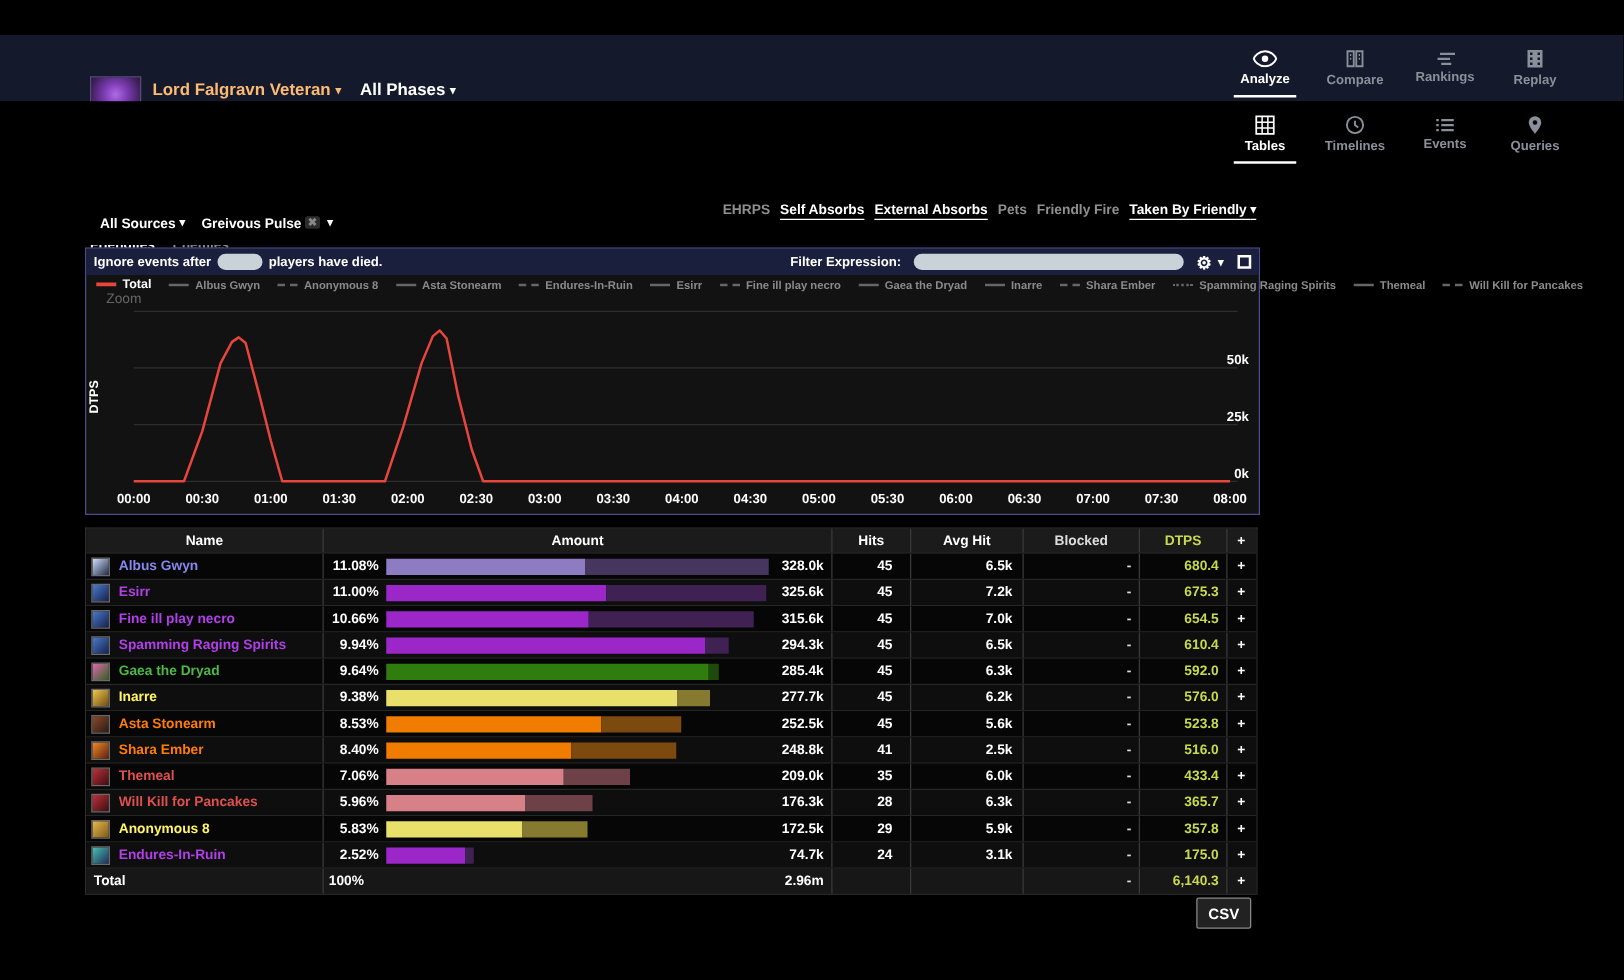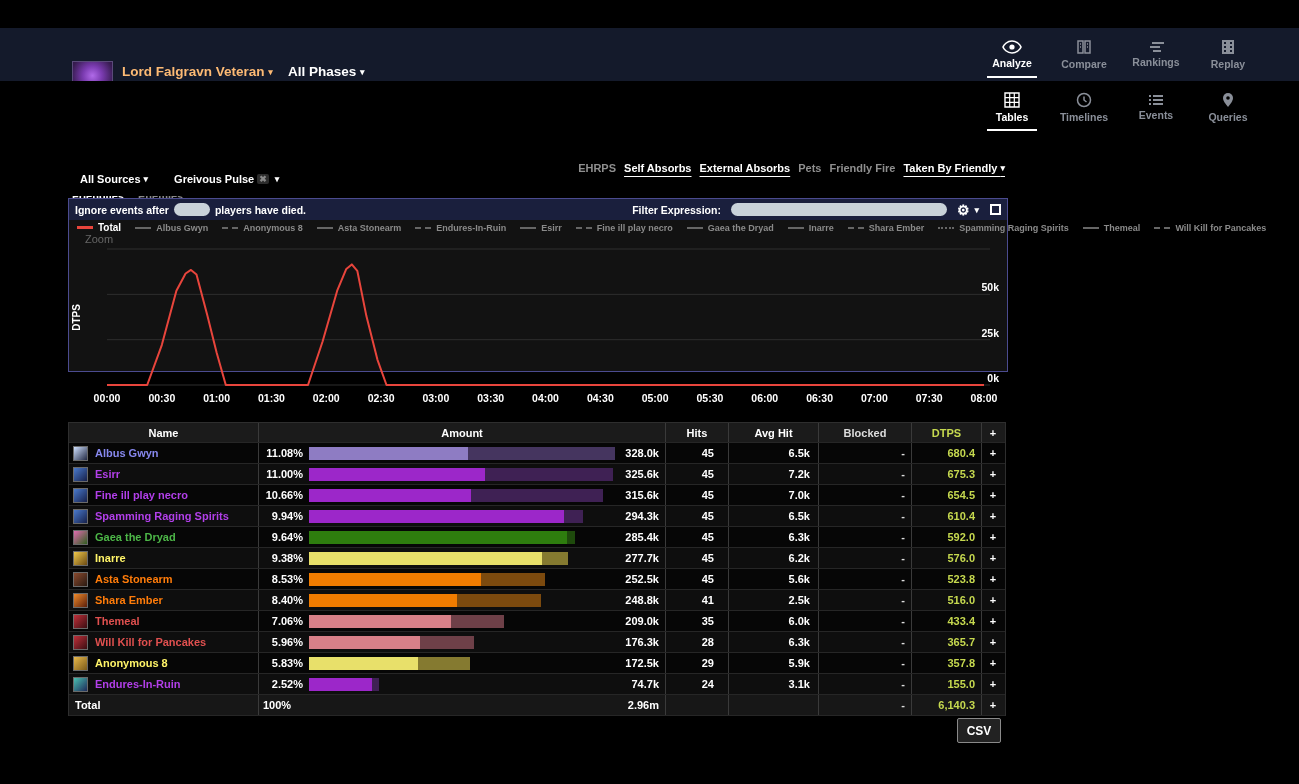--- a/index.html
+++ b/index.html
@@ -38,30 +38,30 @@
 
   
   .tabbar { position:absolute; left:0; top:134px; width:100%; height:28px; background:#161616;
     display:flex; align-items:center; padding-left:80px; gap:27px; }
   .tab { font-size:11.5px; font-weight:bold; color:#9a9a9a; cursor:pointer; padding:6px 1px 7px; position:relative; }
   .tab.active { color:#fff; }
   .tab.active::after { content:""; position:absolute; left:0; right:0; bottom:0; height:2px; background:#fff; }
 
   
   .filterrow { position:absolute; left:0; top:162px; width:100%; height:34px; background:#000; }
-  .filters-left { position:absolute; left:80px; top:0; height:34px; display:flex; align-items:center; gap:26px; }
+  .filters-left { position:absolute; left:80px; top:0; height:34px; display:flex; align-items:center; gap:13px; }
   .filters-right { position:absolute; right:294px; top:0; height:34px; display:flex; gap:8px; }
   .fitem { font-size:11px; font-weight:bold; color:#fff; cursor:pointer; }
   .fitem.dim { color:#8f8f8f; }
   .fitem.und { text-decoration:underline; text-underline-offset:4px; }
   .xclose { display:inline-block; color:#888; background:#2c2c2c; border-radius:2px; font-size:9px;
     padding:0 2px; margin:0 3px; position:relative; top:-1px; cursor:pointer; }
 
   
-  .panel { position:absolute; left:68px; top:198px; width:940px; height:174px; border:1px solid #4b4b8f; background:#121212; }
+  .panel { position:absolute; left:68px; top:198px; width:940px; height:214px; border:1px solid #4b4b8f; background:#121212; }
   .panel-head { position:absolute; left:0; top:0; width:100%; height:21px; background:#1a1f3d;
     display:flex; align-items:center; padding:0 6px; color:#fff; font-size:10.5px; font-weight:bold; }
   .pill { background:#c9d2d9; border-radius:8px; height:13px; border:none; outline:none; margin:0 5px;
     font-size:10px; padding:0 6px; }
   .pill.small { width:36px; }
   .pill.wide { width:216px; }
   .head-right { margin-left:auto; display:flex; align-items:center; gap:5px; }
   .gear { color:#fff; font-size:14px; cursor:pointer; }
   .gear-caret { color:#fff; font-size:9px; cursor:pointer; }
   .maxbox { width:11px; height:11px; border:2px solid #fff; margin-left:6px; cursor:pointer; }
@@ -546,21 +546,21 @@
         <div class="c-barzone">
           <span class="bar">
             <i style="width:63px;background:#9c27c9"></i>
             <i style="width:7px;background:#3f2154"></i>
           </span>
           <span class="amt-val">74.7k</span>
         </div>
         <div class="c-hits">24</div>
         <div class="c-avg">3.1k</div>
         <div class="c-blk">-</div>
-        <div class="c-dtps">155.0</div>
+        <div class="c-dtps">175.0</div>
         <div class="c-plus">+</div>
       </div>
       <div class="trow totalrow">
         <div class="c-name">Total</div>
         <div class="c-pct">100%</div>
         <div class="c-barzone">
           <span class="amt-val">2.96m</span>
         </div>
         <div class="c-hits"></div>
         <div class="c-avg"></div>

